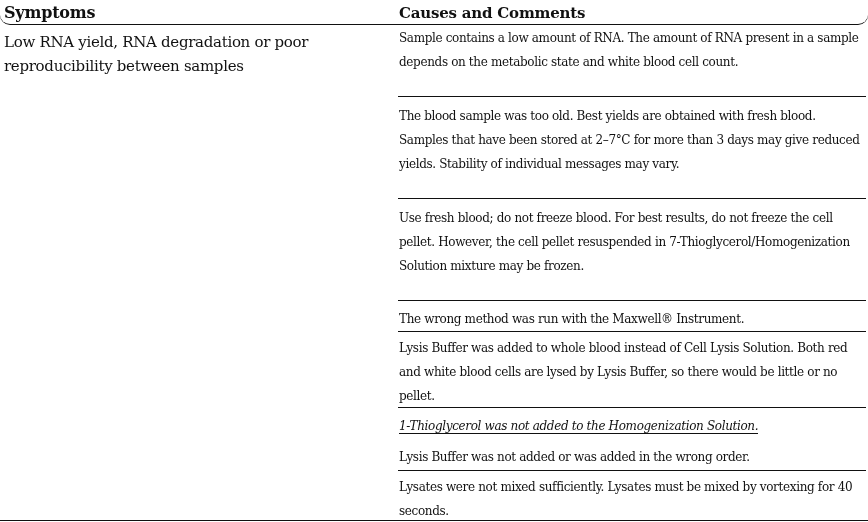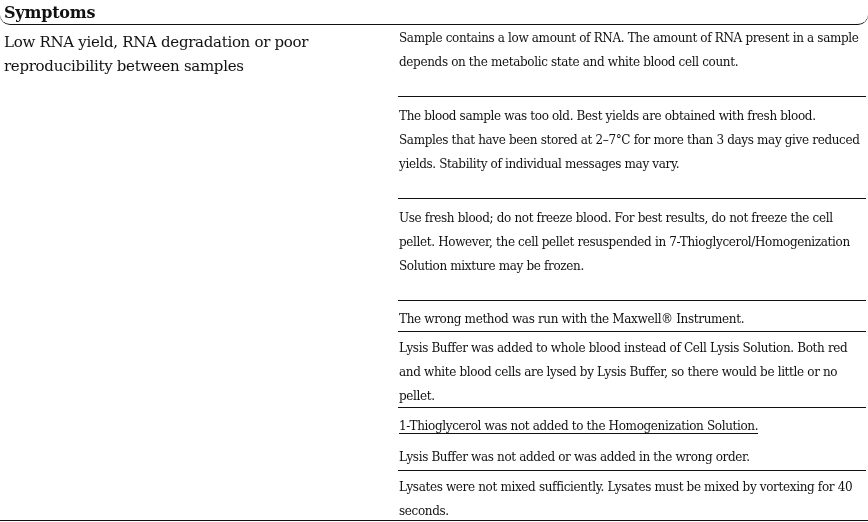--- a/index.html
+++ b/index.html
@@ -25,32 +25,33 @@
     font-size: 15px; line-height: 24px; letter-spacing: -0.3px;
   }
   .causes { position: absolute; left: 398px; top: 26px; width: 470px; }
   .cause {
     position: absolute; left: 0; width: 468px;
     box-sizing: border-box;
     border-bottom: 1.5px solid #111;
     padding-left: 1px;
     font-size: 12px; line-height: 24px; letter-spacing: -0.35px;
   }
-  .cause.short { border-bottom: none; }
+  .cause.short { border-bottom: none; font-style: italic; }
   .cause.short span.t { border-bottom: 1.5px solid #111; }
   .bottom-line {
     position: absolute; left: 0; top: 520px; width: 868px; height: 0;
     border-top: 1.5px solid #111;
   }
 </style>
 </head>
 <body>
 
 <div class="hdr">
   <div class="hdr-cell hdr-sym">Symptoms</div>
+  <div class="hdr-cell hdr-cause">Causes and Comments</div>
 </div>
 
 <div class="symptom">Low RNA yield, RNA degradation or poor reproducibility between samples</div>
 
 <div class="causes">
   <div class="cause" style="top:0px;height:71px;">Sample contains a low amount of RNA. The amount of RNA present in a sample depends on the metabolic state and white blood cell count.</div>
   <div class="cause" style="top:78px;height:95px;">The blood sample was too old. Best yields are obtained with fresh blood. Samples that have been stored at 2–7°C for more than 3 days may give reduced yields. Stability of individual messages may vary.</div>
   <div class="cause" style="top:180px;height:95px;">Use fresh blood; do not freeze blood. For best results, do not freeze the cell pellet. However, the cell pellet resuspended in 7-Thioglycerol/Homogenization Solution mixture may be frozen.</div>
   <div class="cause" style="top:281px;height:25px;">The wrong method was run with the Maxwell® Instrument.</div>
   <div class="cause" style="top:310px;height:72px;">Lysis Buffer was added to whole blood instead of Cell Lysis Solution. Both red and white blood cells are lysed by Lysis Buffer, so there would be little or no pellet.</div>

